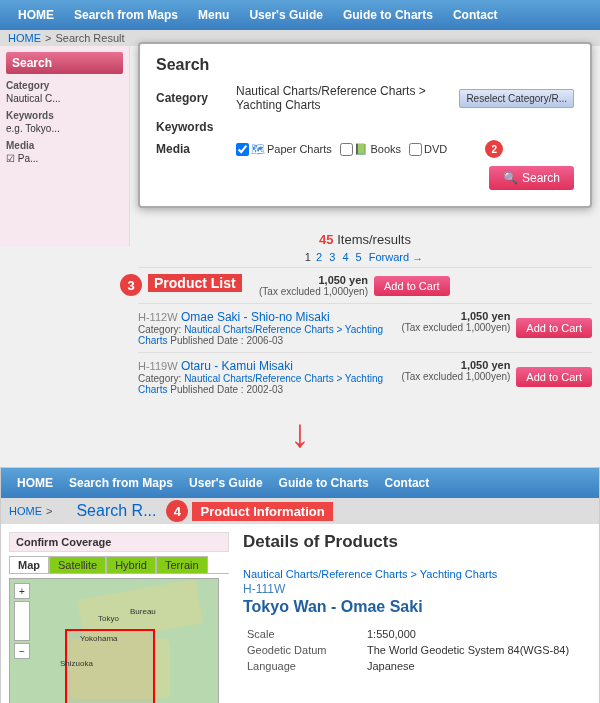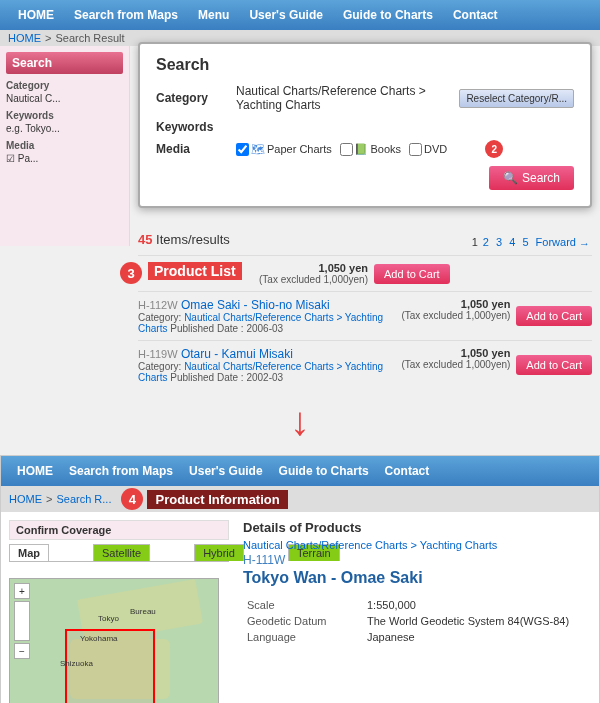--- a/index.html
+++ b/index.html
@@ -161,21 +161,21 @@
       display: flex; padding: 8px;
     }
     .map-panel {
       width: 220px; flex-shrink: 0;
     }
     .map-panel h4 {
       background: #f8e8ef; border: 1px solid #ddd; padding: 3px 6px;
       font-size: 11px; color: #333; margin-bottom: 4px;
     }
     .map-tabs {
-      display: flex; border-bottom: 1px solid #bbb; margin-bottom: 16px; gap: 44px;
+      display: flex; border-bottom: 1px solid #bbb; margin-bottom: 4px;
     }
     .map-tab {
       padding: 2px 8px; font-size: 11px; border: 1px solid #bbb;
       border-bottom: none; background: #84cc16; cursor: pointer;
       color: #333;
     }
     .map-tab.active { background: white; font-weight: bold; }
     .map-canvas {
       width: 210px; height: 185px; background: #b8d8b0;
       position: relative; overflow: hidden; border: 1px solid #aaa;
@@ -190,21 +190,21 @@
     .map-ctrl-btn {
       width: 16px; height: 16px; background: white; border: 1px solid #aaa;
       font-size: 10px; display: flex; align-items: center; justify-content: center;
       cursor: pointer; color: #333;
     }
 
     .details-panel {
       flex: 1; padding-left: 14px;
     }
     .details-panel h4 {
-      font-size: 13px; color: #333; margin-bottom: 4px; font-weight: bold;
+      font-size: 17px; color: #333; margin-bottom: 16px; font-weight: bold;
     }
     .details-cat { font-size: 11px; color: #333; margin-bottom: 2px; }
     .details-cat a { color: #0066cc; text-decoration: none; }
     .details-auth { font-size: 10px; color: #555; margin-bottom: 8px; }
     .details-auth a { color: #0066cc; }
     .details-code { color: #4080c0; font-size: 12px; margin-bottom: 2px; }
     .details-title { color: #2060a0; font-size: 16px; font-weight: bold; margin-bottom: 10px; }
     .details-table { width: 100%; border-collapse: collapse; font-size: 11px; margin-bottom: 8px; }
     .details-table td { padding: 2px 4px; }
     .details-table td:first-child { color: #555; width: 120px; }
@@ -293,21 +293,21 @@
           </div>
           <div class="search-btn-row">
             <button class="search-btn">
               <span>🔍</span>
               <span>Search</span>
             </button>
           </div>
         </div>
       </div>
 
-      <div style="display:flex; justify-content:space-between; align-items:center; margin-bottom:4px;">
+      <div style="display:flex; justify-content:space-between; align-items:center; margin-bottom:4px;flex-direction:column;">
         <div class="results-count">
           <strong>45</strong> <span>Items/results</span>
         </div>
         <div class="pagination">
           <span>1</span>
           <a>2</a>
           <a>3</a>
           <a>4</a>
           <a>5</a>
           <a>Forward →</a>
@@ -366,23 +366,23 @@
     <a>HOME</a>
     <a>Search from Maps</a>
     <a>User's Guide</a>
     <a>Guide to Charts</a>
     <a>Contact</a>
   </div>
 
   <div style="display:flex; align-items:center; background:#ddd; padding:2px 8px;">
     <a style="color:#0066cc; text-decoration:none; font-size:11px;">HOME</a>
     <span style="font-size:11px; color:#555; margin:0 4px;"> &gt; </span>
-    <a style="color:#0066cc; text-decoration:none; font-size:11px;">Search R...</a>
+    <a style="color:#0066cc; text-decoration:none; font-size:16px;margin-left:20px;">Search R...</a>
     <span style="margin-left:10px;">
-      <span class="circle-label4">4</span><span style="background:#7f1d1d; color:white; font-size:13px; font-weight:bold; padding:2px 8px;">Product Information</span>
+      <span class="circle-label4">4</span><span style="background:#ef4444; color:white; font-size:13px; font-weight:bold; padding:2px 8px;">Product Information</span>
     </span>
   </div>
 
   <div class="lower-content">
 
     <div class="map-panel">
       <h4>Confirm Coverage</h4>
       <div class="map-tabs">
         <div class="map-tab active">Map</div>
         <div class="map-tab">Satellite</div>

